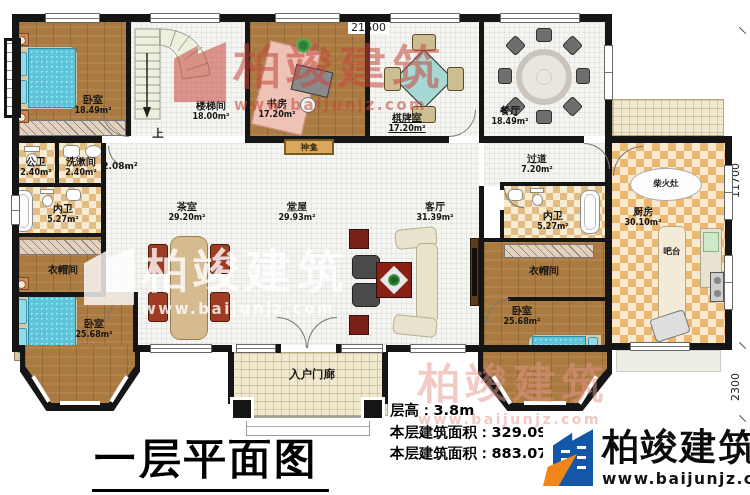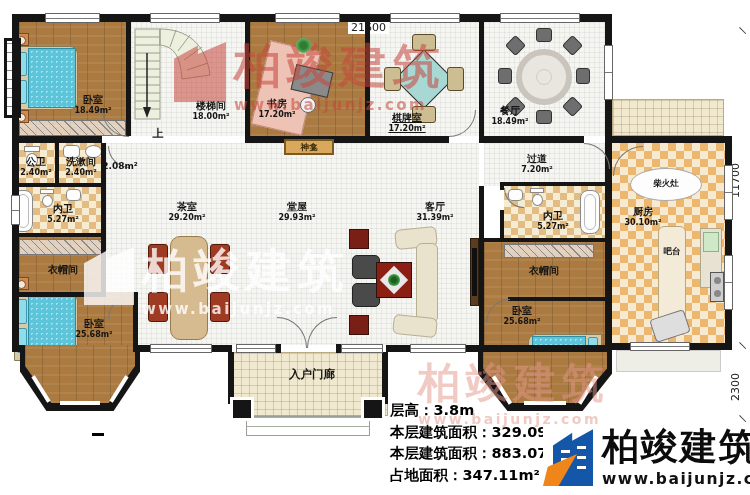--- a/index.html
+++ b/index.html
@@ -379,27 +379,27 @@
     </div>
   </div>
   <div class="wm wm3">
     <div able="false">
       <div class="chars">柏竣建筑</div>
       <div class="url">www.baijunjz.com</div>
     </div>
   </div>
 
   <div class="title-row">
+    <span class="t">一层平面图</span>
   </div>
 
   <div class="info">
     <div><span>层高：</span><span>3.8m</span></div>
     <div><span>本层建筑面积：</span><span>329.09m²</span></div>
     <div><span>本层建筑面积：</span><span>883.07m²</span></div>
-    <div><span>占地面积：</span><span>347.11m²</span></div>
   </div>
 
   <div class="logo">
     <div class="logo-glyph">
       <div class="logo-build">
         <i style="left:8px;top:22px;"></i>
           <i style="left:8px;top:30px;"></i>
           <i style="left:24px;top:18px;"></i>
           <i style="left:24px;top:28px;"></i>
           <i style="left:24px;top:38px;"></i>

